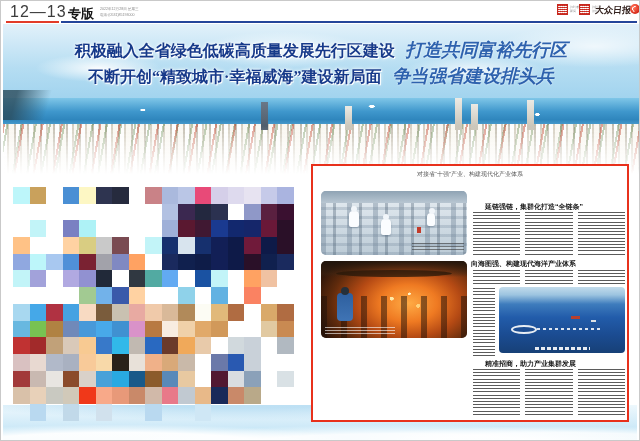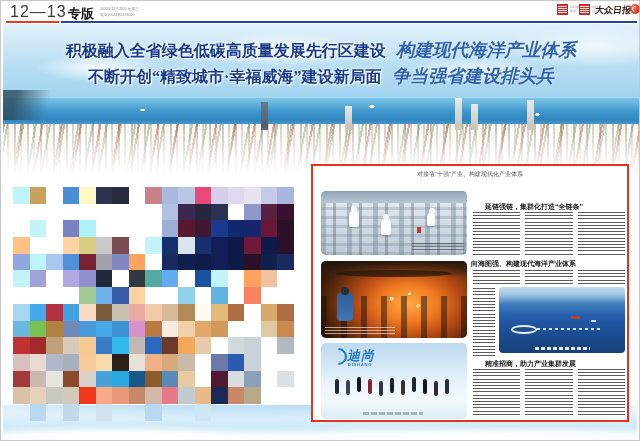--- a/index.html
+++ b/index.html
@@ -181,21 +181,21 @@
     <div class="hill"></div>
     <div class="city"></div>
     <div class="tw tw1"></div>
     <div class="tw tw2"></div>
     <div class="tw tw3"></div>
     <div class="tw tw4"></div>
     <div class="tw tw5"></div>
     <div class="hero-fade"></div>
     <div class="headline h-line1">
       <span class="h-reg">积极融入全省绿色低碳高质量发展先行区建设</span>
-      <span class="h-cal">构建现代海洋产业体系</span>
+      <span class="h-cal">打造共同富裕先行区</span>
     </div>
     <div class="headline h-line2">
       <span class="h-reg">不断开创“精致城市·幸福威海”建设新局面</span>
       <span class="h-cal">争当强省建设排头兵</span>
     </div>
   </div>
 
   <div class="mosaic">
       <div style="background: rgb(189, 246, 250);"></div>
       <div style="background: rgb(201, 161, 92);"></div>
@@ -454,29 +454,20 @@
     <div class="photo photo2">
       <div class="fill p2-bg"></div>
       <div class="p2-top"></div>
       <div class="p2-beam"></div>
       <div class="p2-mach"></div>
       <div class="p2-worker"></div>
       <div class="p2-sparks"></div>
       <div class="cap-light"></div>
     </div>
 
-    <div class="photo photo3">
-      <div class="fill p3-bg"></div>
-      <div class="p3-swoosh"></div>
-      <div class="p3-logo">迪尚</div>
-      <div class="p3-logo-sub">DISHANG</div>
-      <div class="p3-models"></div>
-      <div class="p3-floor"></div>
-      <div class="cap-center"></div>
-    </div>
 
     <div class="subhead sh1">延链强链，集群化打造“全链条”</div>
     <div class="ph-cols b1">
       <div class="ph-col"></div>
       <div class="ph-col"></div>
       <div class="ph-col"></div>
     </div>
 
     <div class="subhead sh2">向海图强、构建现代海洋产业体系</div>
     <div class="ph-cols b2">

